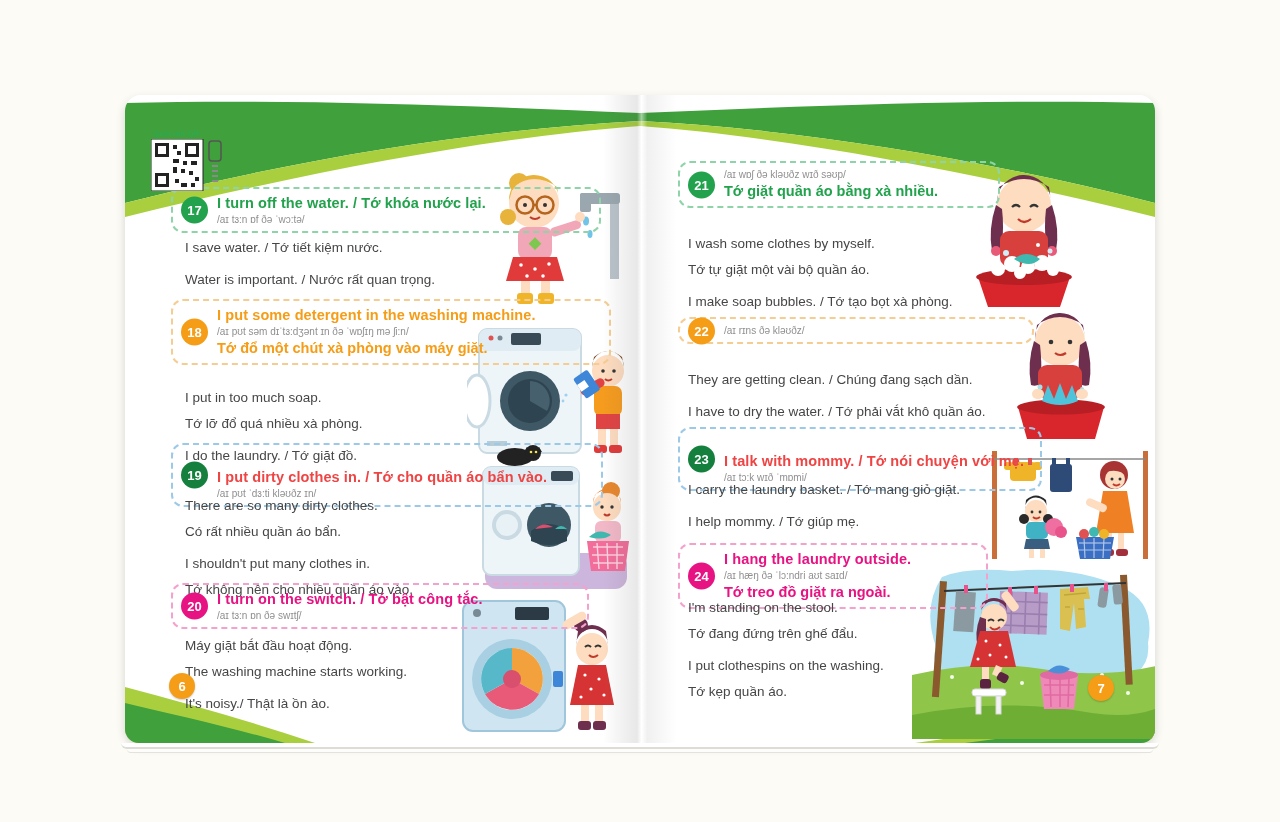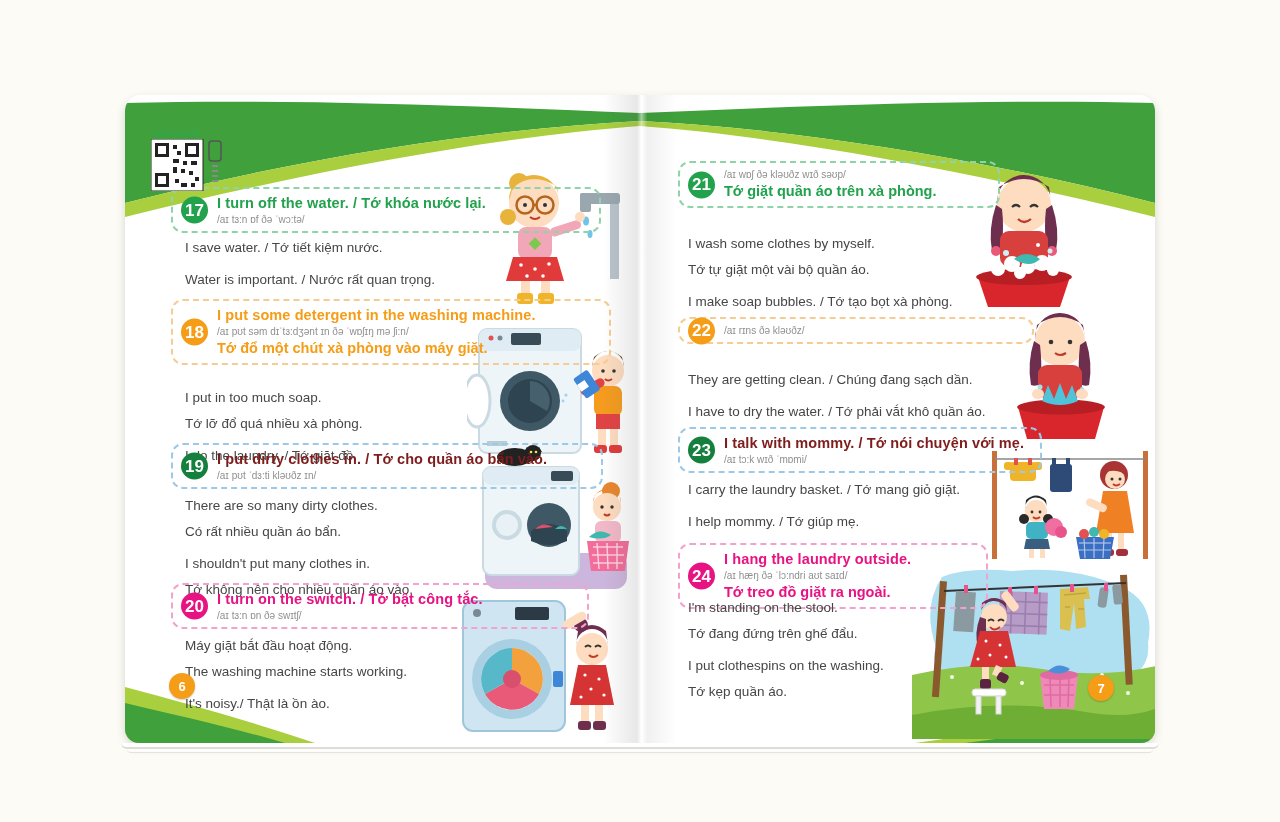--- a/index.html
+++ b/index.html
@@ -21,28 +21,28 @@
           border-bottom:1px solid #e4e2da;border-radius:0 0 8px 8px;}
   .swoosh-top{position:absolute;top:0;left:0;width:515px;height:122px;z-index:1;}
   .page.right .swoosh-top{transform:scaleX(-1);}
   .corner{position:absolute;bottom:0;z-index:1;}
   .corner.bl{left:0;}
   .corner.br{right:0;}
   
   .entry{position:absolute;z-index:10;border:2px dashed;border-radius:12px;
          padding:5px 10px 5px 44px;background:transparent;}
   .entry .badge{position:absolute;left:8px;top:50%;transform:translateY(-50%);
-        width:27px;height:27px;border-radius:50%;color:#fff;font-weight:bold;font-size:17px;
+        width:27px;height:27px;border-radius:50%;color:#fff;font-weight:bold;font-size:13px;
         display:flex;align-items:center;justify-content:center;}
   .entry .title{font-weight:bold;font-size:14.5px;line-height:19px;letter-spacing:.1px;}
   .entry .phon{font-size:10px;line-height:13px;color:#8f8f8f;}
   .entry .title2{font-weight:bold;font-size:14.5px;line-height:20px;}
   .green{border-color:#8fd4a8;}  .green .title,.green .title2{color:#22a24d;}  .green .badge{background:#22a24d;}
   .orange{border-color:#f5cd92;} .orange .title,.orange .title2{color:#f59d17;} .orange .badge{background:#f59d17;}
-  .blue{border-color:#9cc9e8;}   .blue .title,.blue .title2{color:#7f1d1d;}    .blue .badge{background:#15803d;}
+  .blue{border-color:#9cc9e8;}   .blue .title,.blue .title2{color:#ef4444;margin-top:18px;}    .blue .badge{background:#15803d;}
   .pink{border-color:#f3a1cd;}   .pink .title,.pink .title2{color:#e81383;}    .pink .badge{background:#e81383;}
   .examples{position:absolute;z-index:10;}
   .ex{margin:0;font-size:13.5px;line-height:26px;color:#464646;}
   .exg+.exg{margin-top:6px;}
   .illus{position:absolute;z-index:5;}
   .pagenum{position:absolute;z-index:20;width:26px;height:26px;border-radius:50%;
         background:#f59d17;color:#fff;font-weight:bold;font-size:13px;
         display:flex;align-items:center;justify-content:center;box-shadow:0 1px 2px rgba(0,0,0,.2);}
   .qr{position:absolute;left:26px;top:34px;z-index:12;width:86px;}
   .qr .cap{font-size:8px;color:#2fa84f;font-weight:bold;text-align:left;margin:0 0 1px 2px;}
@@ -292,21 +292,21 @@
   <div class="page right">
 
     <svg class="swoosh-top" viewBox="0 0 515 122">
       <path d="M0,8 C160,4 330,10 515,18 L515,26 C360,34 180,62 0,108 Z" fill="#3fa03c"></path>
       <path d="M0,108 C180,62 360,34 515,26 L515,31 C370,42 195,74 0,122 Z" fill="#a9cf3f"></path>
     </svg>
 
     <div class="entry green" style="left:38px;top:66px;width:264px;">
       <span class="badge">21</span>
       <div class="phon">/aɪ wɒʃ ðə kləʊðz wɪð səʊp/</div>
-      <div class="title2">Tớ giặt quần áo trên xà phòng.</div>
+      <div class="title2">Tớ giặt quần áo bằng xà nhiều.</div>
     </div>
     <div class="examples" style="left:48px;top:136px;width:310px;">
       <div class="exg">
         <p class="ex">I wash some clothes by myself.</p>
         <p class="ex">Tớ tự giặt một vài bộ quần áo.</p>
       </div>
       <div class="exg">
           <p class="ex">I make soap bubbles. / Tớ tạo bọt xà phòng.</p>
         </div>
     </div>

